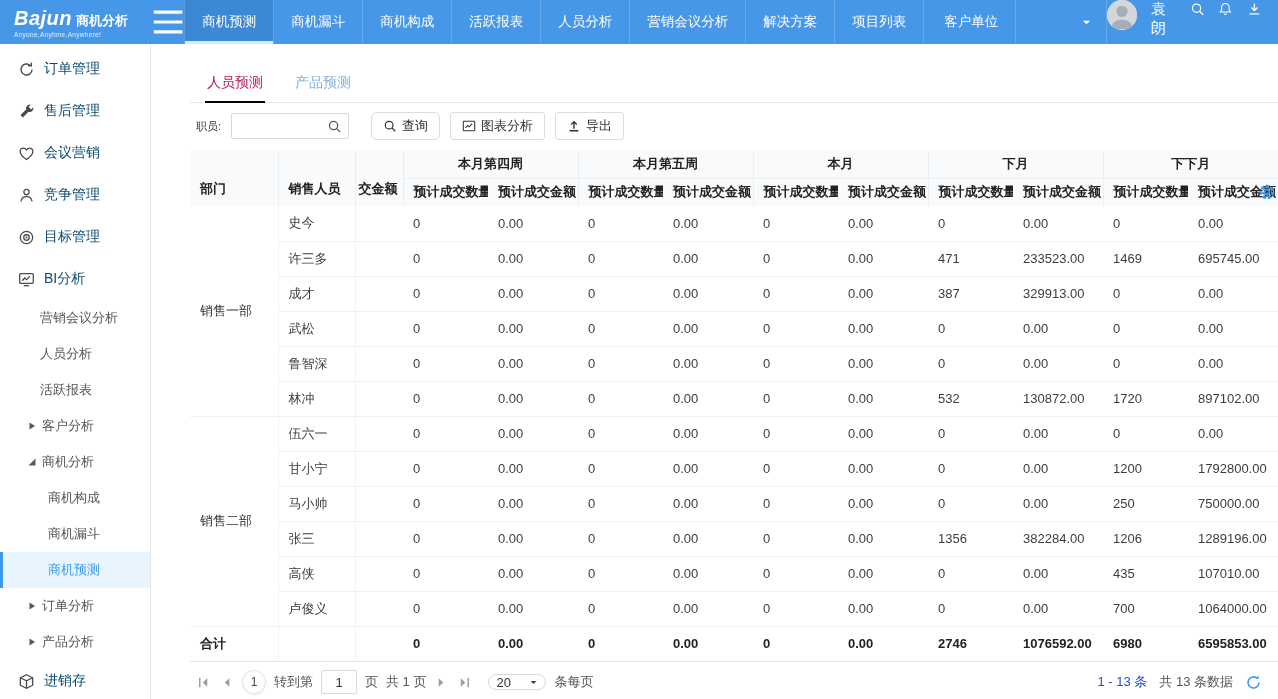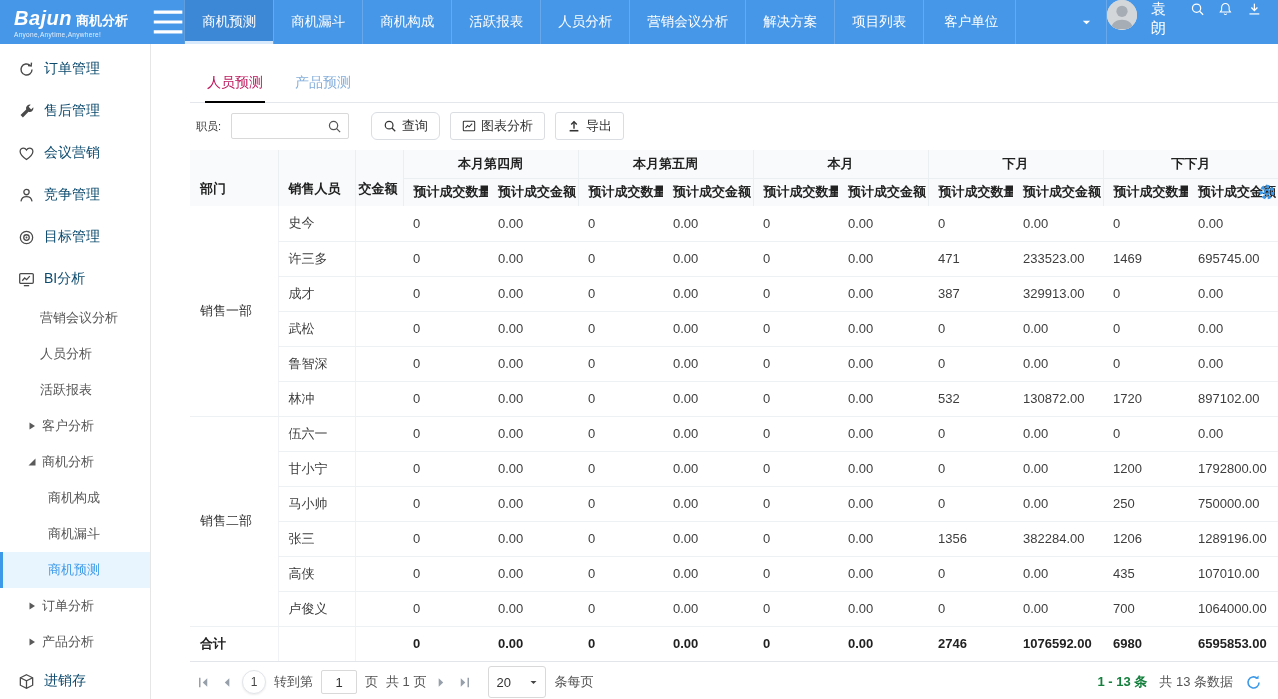--- a/index.html
+++ b/index.html
@@ -81,25 +81,25 @@
   .gear svg { width:100%; height:100%; }
 
   
   .pagination { display:flex; align-items:center; height:41px; padding-left:6px; gap:8px; font-size:13px; color:#555; }
   .pg-icon { width:15px; height:15px; display:flex; color:#97A0AA; cursor:pointer; }
   .pg-icon svg, .pg-refresh svg, .sel-caret svg { width:100%; height:100%; }
   .pg-circle { width:24px; height:24px; border-radius:50%; border:1px solid #E2E5E9; box-shadow:0 1px 2px rgba(0,0,0,.08);
     display:flex; align-items:center; justify-content:center; font-size:12px; color:#444; background:#fff; cursor:pointer; flex:none; }
   .goto-input { width:36px; height:24px; border:1px solid #D9D9D9; border-radius:2px; text-align:center;
     font-size:13px; color:#333; outline:none; }
-  .size-select { display:flex; align-items:center; justify-content:space-between; width:58px; height:32px;
-    border:1px solid #D9D9D9; border-radius:3px; padding:0 7px; cursor:pointer; color:#333; margin-left:8px; background:#fff; }
+  .size-select { display:flex; align-items:center; justify-content:space-between; width:58px; height:16px;
+    border:1px solid #D9D9D9; border-radius:12px; padding:0 7px; cursor:pointer; color:#333; margin-left:8px; background:#fff; }
   .sel-caret { width:9px; height:9px; display:flex; color:#444; }
   .pg-right { margin-left:auto; display:flex; align-items:center; gap:12px; padding-right:16px; }
-  .pg-range { font-weight:bold; color:#15803d; }
+  .pg-range { font-weight:normal; color:#1d4ed8; }
   .pg-refresh { width:17px; height:17px; display:flex; cursor:pointer; }
 </style>
 </head>
 <body>
 
 <header class="topnav">
   <div class="logo">
     <div class="logo-row">
       <span class="logo-main">Bajun</span>
       <span class="logo-cn">商机分析</span>

